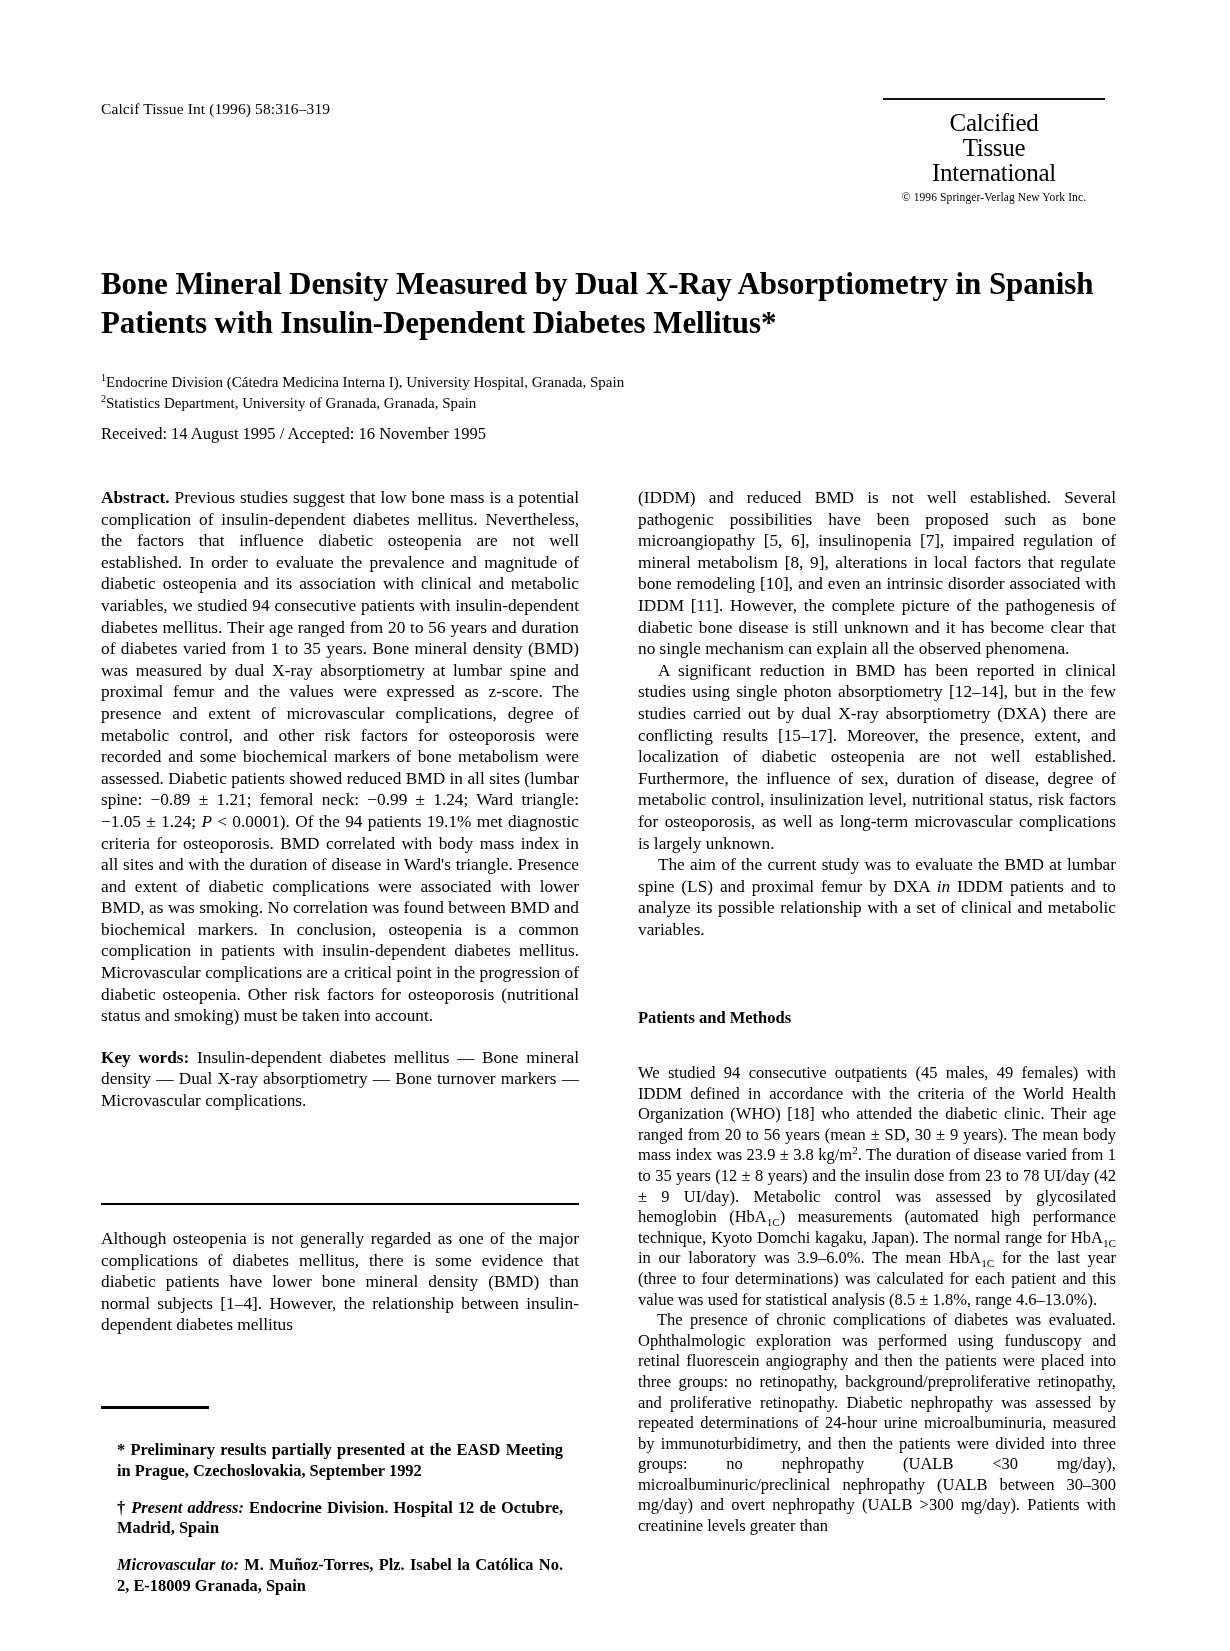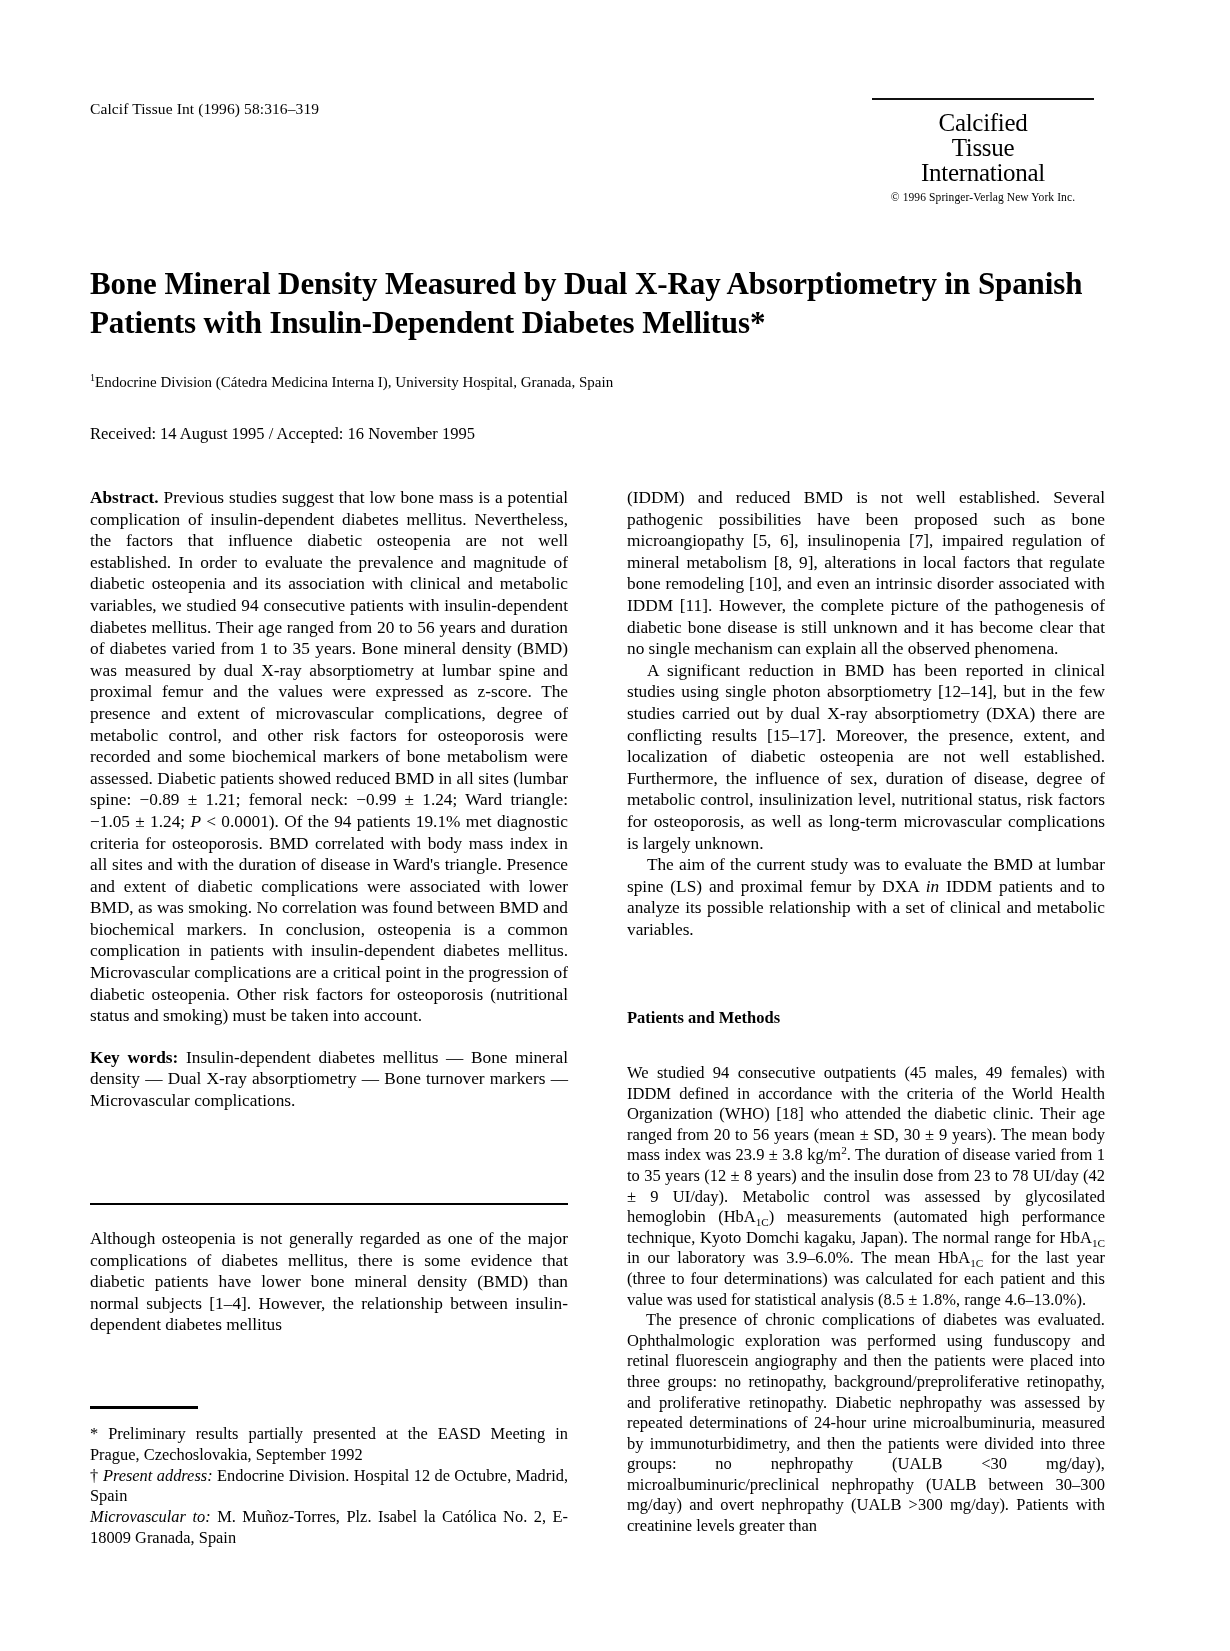--- a/index.html
+++ b/index.html
@@ -10,21 +10,21 @@
   body {
     width: 1230px;
     height: 1651px;
     font-family: "Liberation Serif", "DejaVu Serif", serif;
     color: #000000;
     position: relative;
     overflow: hidden;
   }
   .page {
     position: absolute;
-    left: 0; top: 0;
+    left: 11px; top: 0;
     width: 984px;
     height: 1651px;
   }
 
   
   .runhead {
     position: absolute;
     left: 90px;
     top: 100px;
     font-size: 15.5px;
@@ -162,21 +162,21 @@
   }
   .footnotes {
     position: absolute;
     left: 90px;
     top: 1424px;
     width: 478px;
     font-size: 16.4px;
     line-height: 20.8px;
     text-align: justify;
   }
-  .footnotes p { margin: 0; text-indent: 0; }
+  .footnotes p { margin: 16px; text-indent: 0; font-weight: bold; }
 
   .methods {
     position: absolute;
     left: 627px;
     top: 1063px;
     width: 478px;
     font-size: 16.5px;
     line-height: 20.6px;
     text-align: justify;
   }
@@ -204,20 +204,21 @@
     <div class="logo-line">Tissue</div>
     <div class="logo-line">International</div>
     <div class="logo-copy">© 1996 Springer-Verlag New York Inc.</div>
   </div>
 
   <h1 class="title">Bone Mineral Density Measured by Dual X-Ray Absorptiometry in Spanish Patients with Insulin-Dependent Diabetes Mellitus*</h1>
 
 
   <div class="affils">
     <div><sup>1</sup><span>Endocrine Division (Cátedra Medicina Interna I), University Hospital, Granada, Spain</span></div>
+    <div><sup>2</sup><span>Statistics Department, University of Granada, Granada, Spain</span></div>
   </div>
 
   <div class="received">Received: 14 August 1995 / Accepted: 16 November 1995</div>
 
   <div class="col col-left">
     <p><b class="lead">Abstract.</b> <span>Previous studies suggest that low bone mass is a potential complication of insulin-dependent diabetes mellitus. Nevertheless, the factors that influence diabetic osteopenia are not well established. In order to evaluate the prevalence and magnitude of diabetic osteopenia and its association with clinical and metabolic variables, we studied 94 consecutive patients with insulin-dependent diabetes mellitus. Their age ranged from 20 to 56 years and duration of diabetes varied from 1 to 35 years. Bone mineral density (BMD) was measured by dual X-ray absorptiometry at lumbar spine and proximal femur and the values were expressed as z-score. The presence and extent of microvascular complications, degree of metabolic control, and other risk factors for osteoporosis were recorded and some biochemical markers of bone metabolism were assessed. Diabetic patients showed reduced BMD in all sites (lumbar spine: −0.89 ± 1.21; femoral neck: −0.99 ± 1.24; Ward triangle: −1.05 ± 1.24; </span><i>P</i><span> &lt; 0.0001). Of the 94 patients 19.1% met diagnostic criteria for osteoporosis. BMD correlated with body mass index in all sites and with the duration of disease in Ward's triangle. Presence and extent of diabetic complications were associated with lower BMD, as was smoking. No correlation was found between BMD and biochemical markers. In conclusion, osteopenia is a common complication in patients with insulin-dependent diabetes mellitus. Microvascular complications are a critical point in the progression of diabetic osteopenia. Other risk factors for osteoporosis (nutritional status and smoking) must be taken into account.</span></p>
     <p class="kw"><b class="lead">Key words:</b><span> Insulin-dependent diabetes mellitus — Bone mineral density — Dual X-ray absorptiometry — Bone turnover markers — Microvascular complications.</span></p>
   </div>
 
   <div class="sep-rule"></div>

